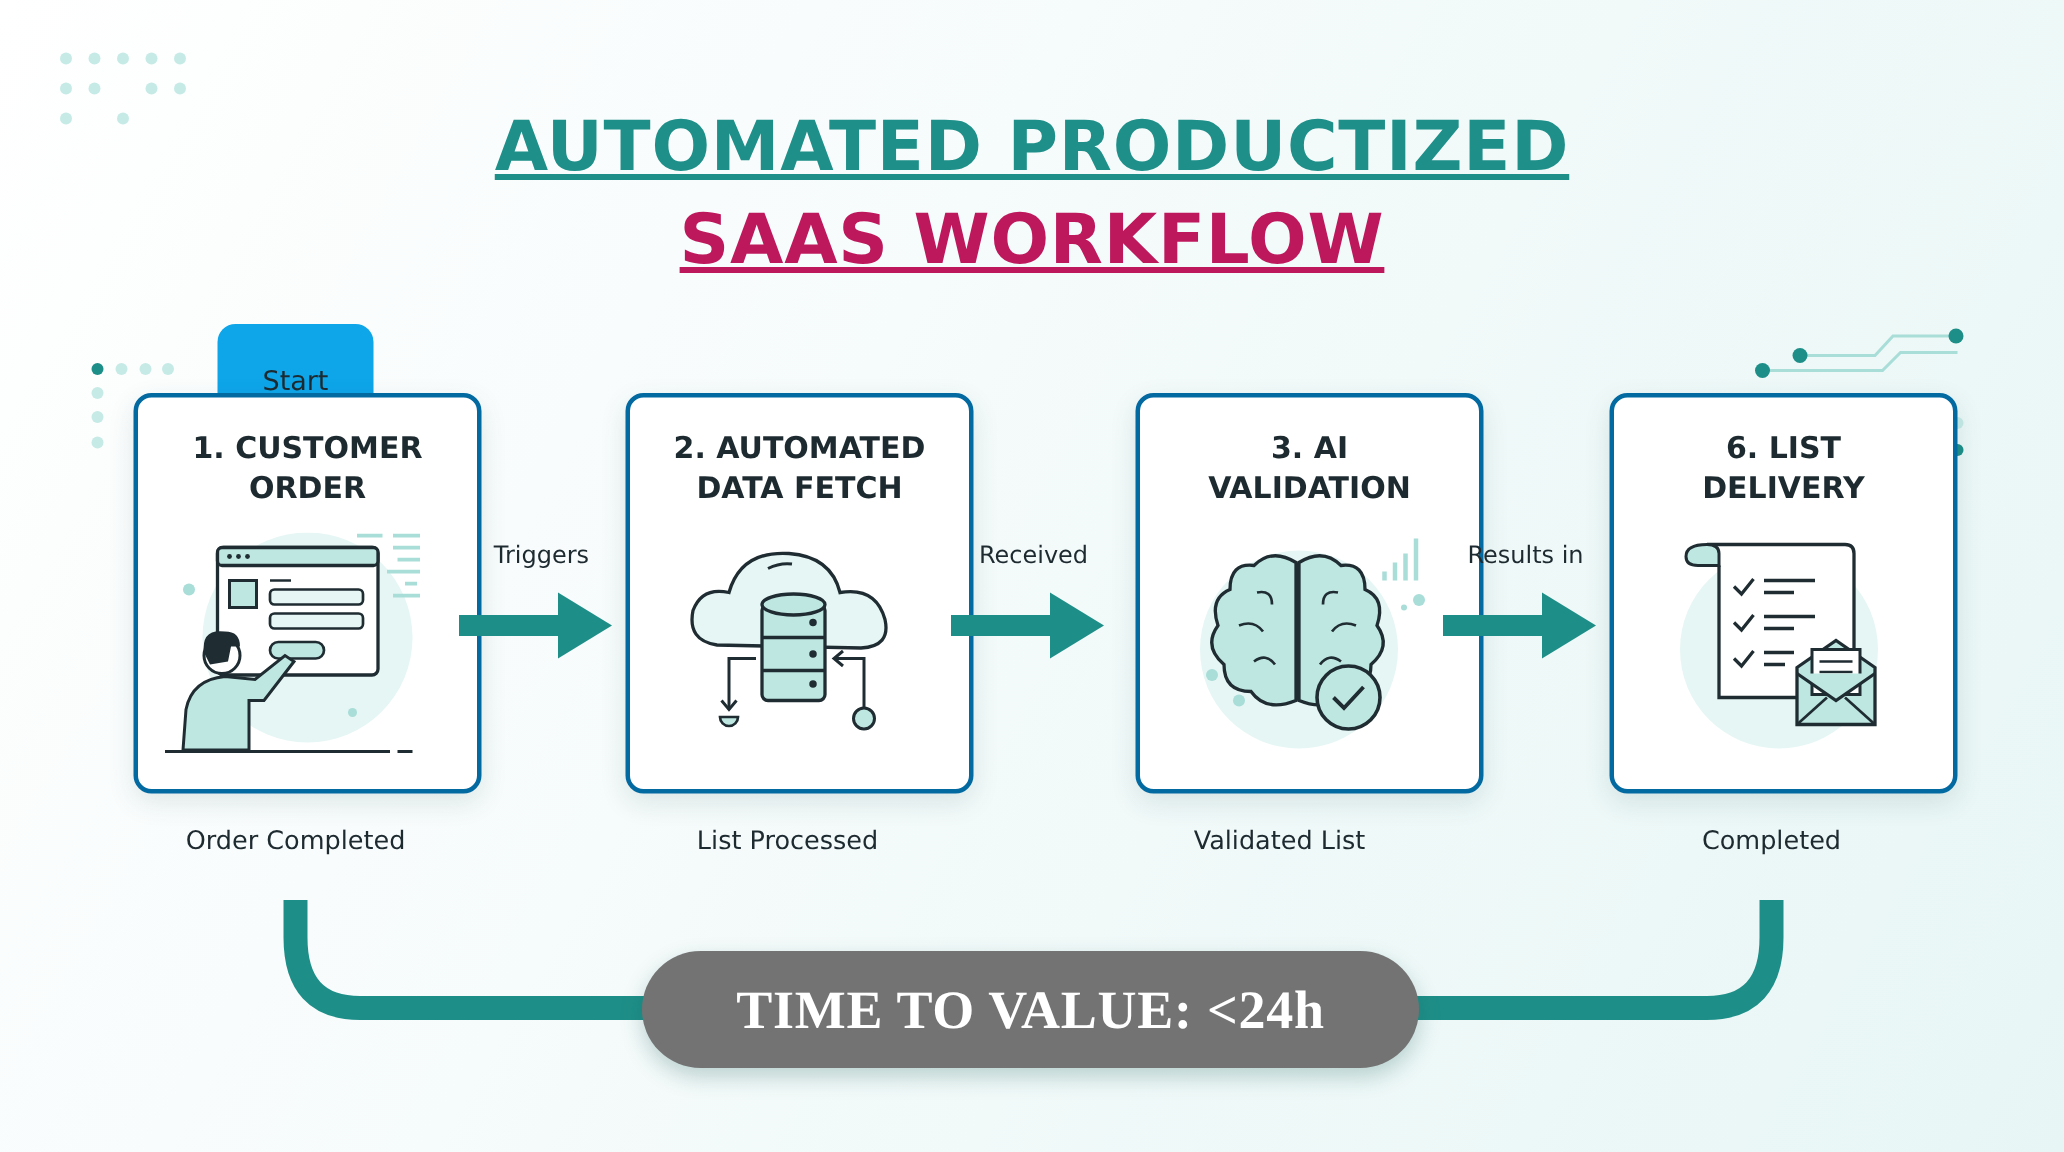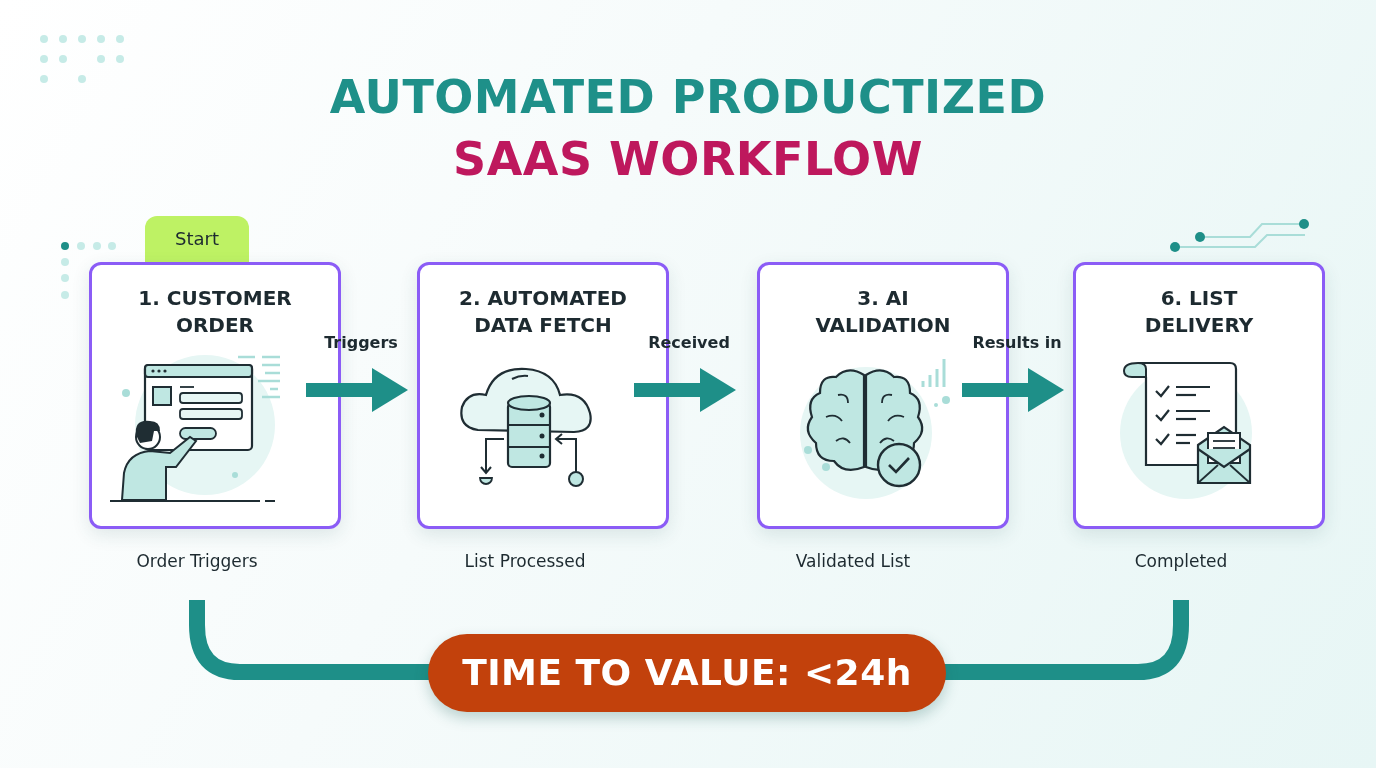--- a/index.html
+++ b/index.html
@@ -7,67 +7,68 @@
   body {
     position: relative;
     font-family: "DejaVu Sans", sans-serif;
     background: linear-gradient(120deg, #ffffff 0%, #f6fbfb 40%, #e7f6f5 100%);
     color: #1d2a30;
   }
   .title {
     position: absolute; left: 0; width: 1376px; text-align: center;
     font-family: "DejaVu Sans", sans-serif; font-weight: bold;
     letter-spacing: 0.5px;
+    text-decoration: underline;
   }
   .title-1 { top: 70px; font-size: 46px; color: #1e9089; }
   .title-2 { top: 132px; font-size: 46px; color: #be185d; }
 
   .dot { position: absolute; border-radius: 50%; }
   .dot.light { background: #c6ebe7; }
   .dot.dark { background: #1e8f88; }
 
   .start-tab {
     position: absolute; left: 145px; top: 216px; width: 104px; height: 50px;
-    background: #bef264; border-radius: 12px 12px 0 0;
-    font-size: 18px; color: #1d2a30; text-align: center; padding-top: 12px;
+    background: #0ea5e9; border-radius: 12px 12px 0 0;
+    font-size: 18px; color: #1d2a30; text-align: center; padding-top: 28px;
   }
 
   .card {
-    position: absolute; top: 262px; width: 252px; height: 267px;
-    background: #ffffff; border: 3px solid #8b5cf6; border-radius: 12px;
+    position: absolute; top: 262px; width: 232px; height: 267px;
+    background: #ffffff; border: 3px solid #0369a1; border-radius: 12px;
     box-shadow: 0 6px 18px rgba(30, 80, 80, 0.12);
   }
   .card-title {
     position: absolute; top: 20px; left: 0; width: 100%; text-align: center;
     font-weight: bold; font-size: 20px; line-height: 27px; color: #1d2a30;
     white-space: pre-line;
   }
   .card-icon { position: absolute; left: 18px; top: 90px; width: 180px; height: 150px; }
 
   .connector {
-    position: absolute; top: 325px; width: 110px; height: 100px; font-weight: bold;
+    position: absolute; top: 352px; width: 110px; height: 100px;
   }
   .connector-label {
     position: absolute; top: 8px; left: 0; width: 100%; text-align: center;
     font-size: 16px; color: #1d2a30;
   }
   .connector svg { position: absolute; left: 0; top: 40px; }
 
   .status-label {
     position: absolute; top: 551px; width: 216px; text-align: center;
     font-size: 17px; color: #1d2a30;
   }
 
   .bracket { position: absolute; left: 0; top: 0; }
   .ttv-pill {
     position: absolute; left: 428px; top: 634px; width: 518px; height: 78px;
-    background: #c2410c; border-radius: 40px;
+    background: #737373; border-radius: 40px;
     box-shadow: 0 6px 14px rgba(20, 90, 85, 0.25);
     color: #ffffff; font-weight: bold; font-size: 36px;
-    text-align: center; line-height: 78px; letter-spacing: 0.5px;
+    text-align: center; line-height: 78px; letter-spacing: 0.5px; font-family: Liberation Serif, serif;
   }
 </style>
 </head>
 <body>
 
 <div>
   <div class="dot light" style="left:40px;top:35px;width:8px;height:8px"></div>
   <div class="dot light" style="left:59px;top:35px;width:8px;height:8px"></div>
   <div class="dot light" style="left:78px;top:35px;width:8px;height:8px"></div>
   <div class="dot light" style="left:97px;top:35px;width:8px;height:8px"></div>
@@ -242,21 +243,21 @@
       <line x1="119" y1="86" x2="141" y2="86"></line>
         <line x1="119" y1="93" x2="141" y2="93"></line>
         <line x1="119" y1="100" x2="135" y2="100"></line>
     </g>
     <polyline points="104,94 130,112 156,94" fill="#bfe7e2" stroke="#1f2d33" stroke-width="2.2"></polyline>
     <polyline points="104,128 124,110" fill="none" stroke="#1f2d33" stroke-width="1.8"></polyline>
     <polyline points="156,128 136,110" fill="none" stroke="#1f2d33" stroke-width="1.8"></polyline>
   </svg>
 </div>
 
-<div class="status-label" style="left:89px">Order Triggers</div>
+<div class="status-label" style="left:89px">Order Completed</div>
 <div class="status-label" style="left:417px">List Processed</div>
 <div class="status-label" style="left:745px">Validated List</div>
 <div class="status-label" style="left:1073px">Completed</div>
 
 <svg class="bracket" width="1376" height="768" viewBox="0 0 1376 768">
   <path d="M197 600 L197 625 Q197 672 240 672 L440 672" fill="none" stroke="#1e8f88" stroke-width="16"></path>
   <path d="M1181 600 L1181 625 Q1181 672 1138 672 L936 672" fill="none" stroke="#1e8f88" stroke-width="16"></path>
 </svg>
 
 <div class="ttv-pill">TIME TO VALUE: &lt;24h</div>

